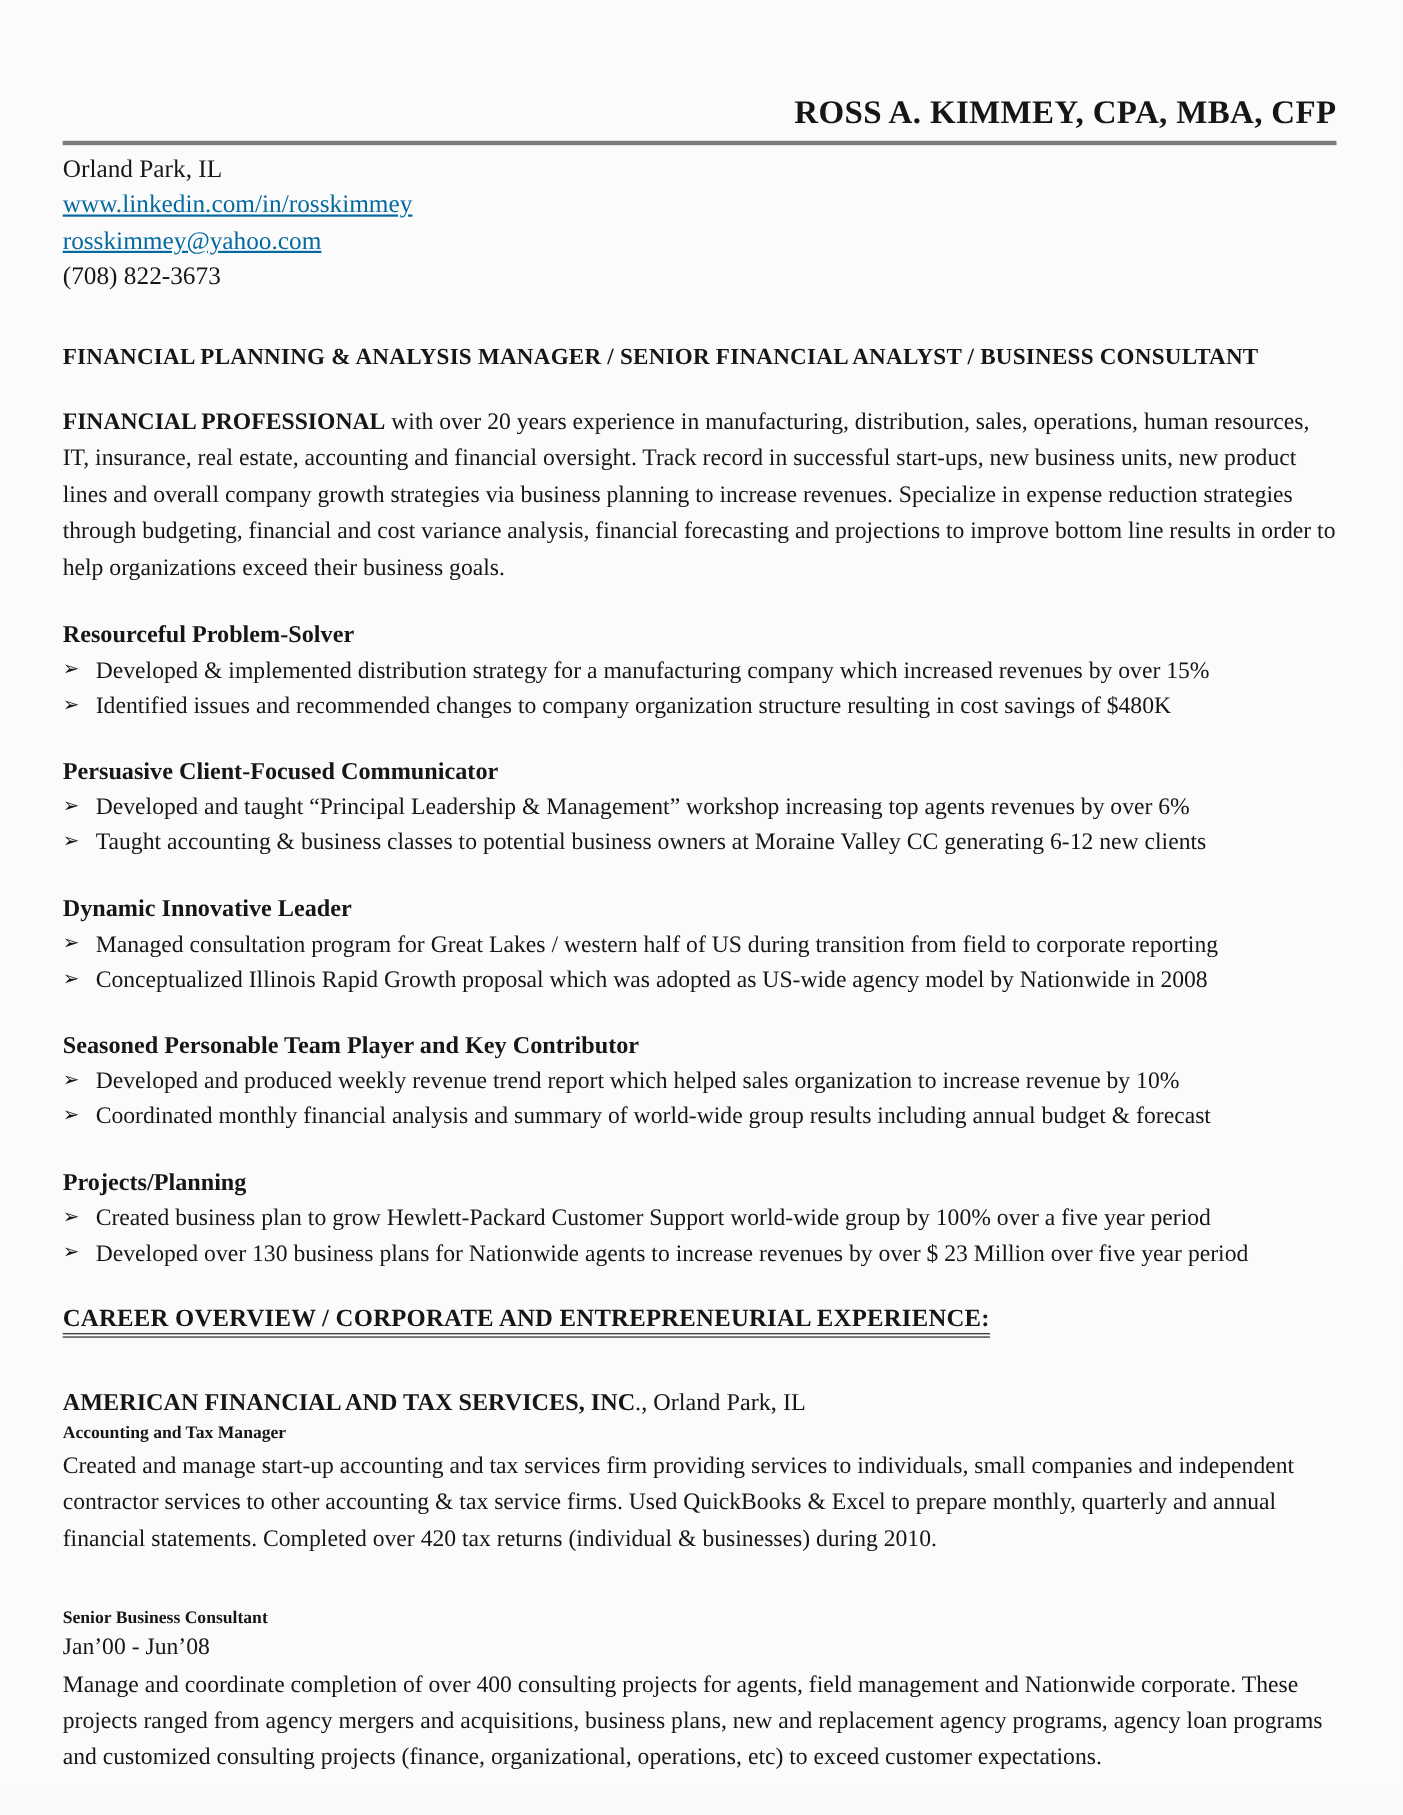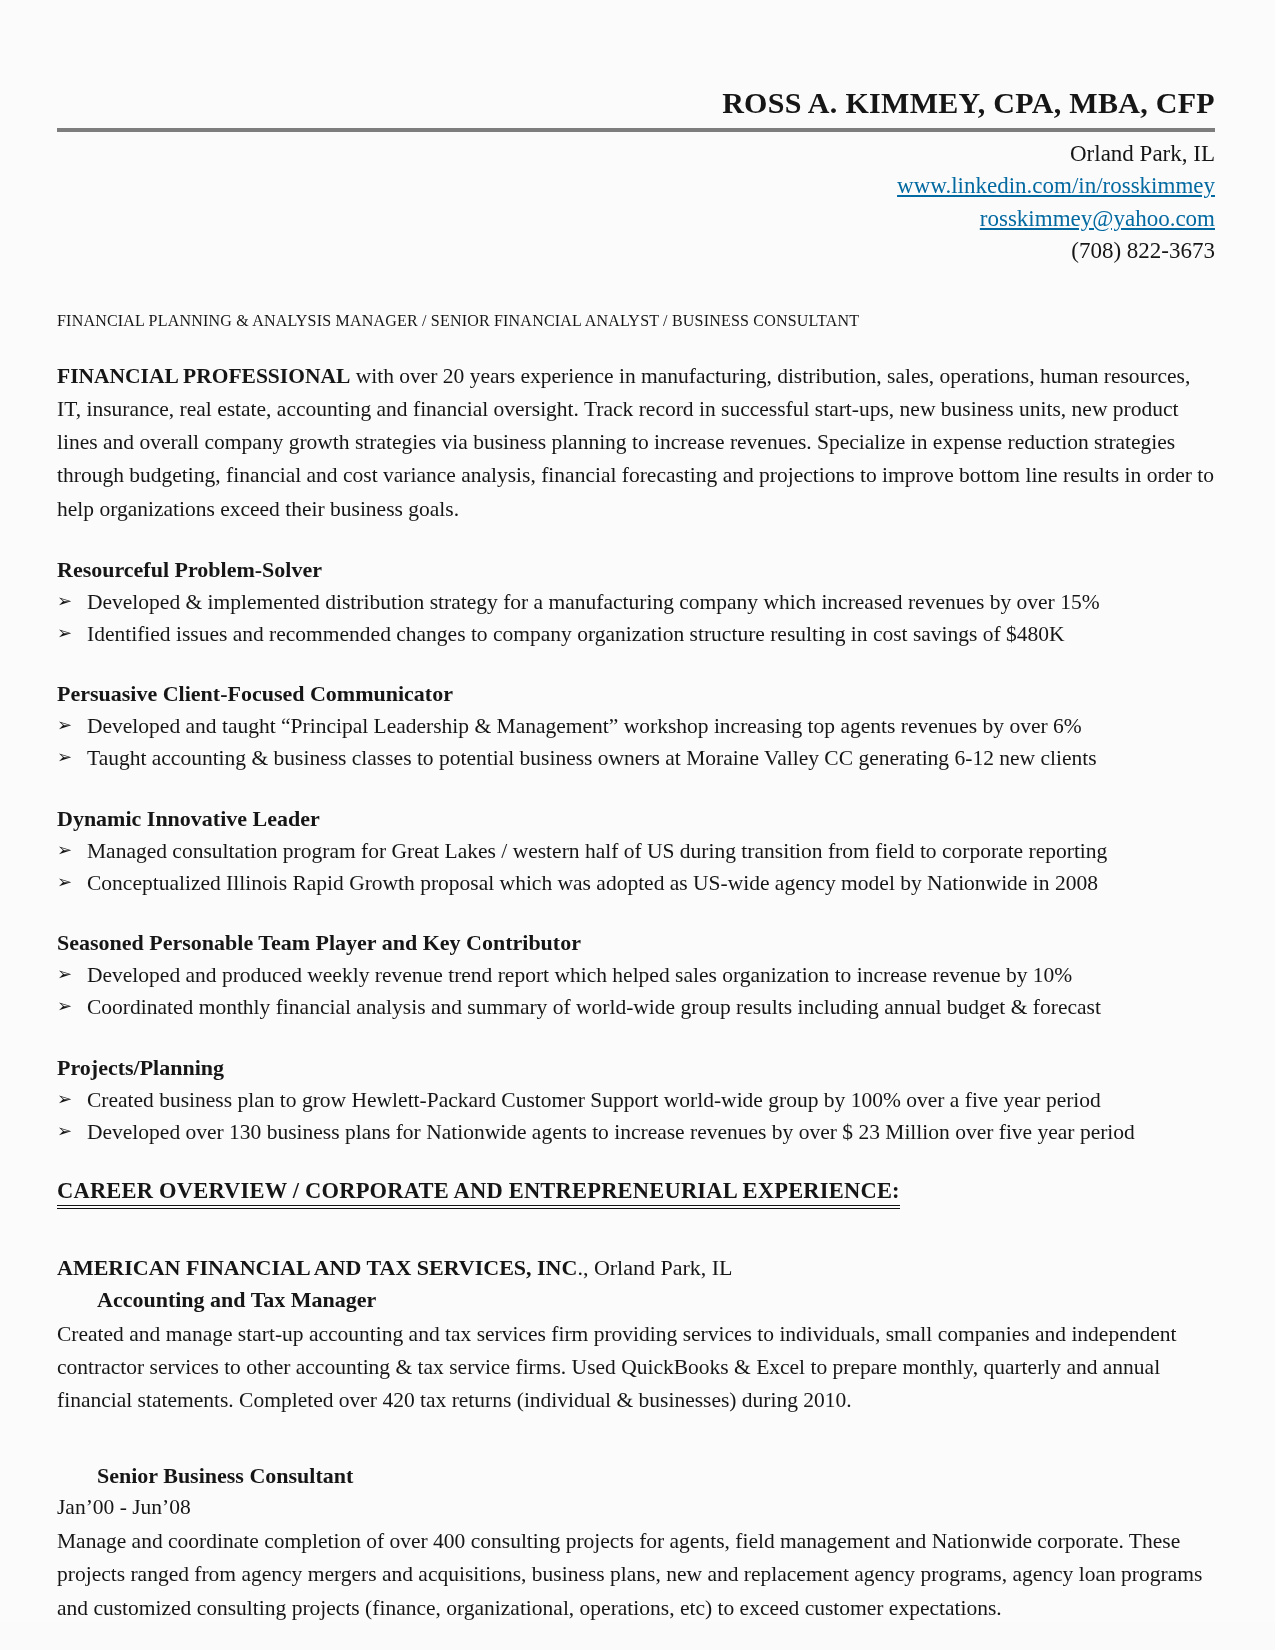--- a/index.html
+++ b/index.html
@@ -21,35 +21,35 @@
     font-size:30px;
     line-height:1.15;
     letter-spacing:.3px;
   }
   .rule{
     border:0;
     border-top:4px solid #7d7d7d;
     margin:7px 0 6px 0;
   }
   .contact{
-    text-align:right;
+    text-align:left;
     font-size:23px;
     line-height:1.42;
   }
   .contact .line{display:block;}
   .link{
     color:#0369a1;
     text-decoration:underline;
     cursor:pointer;
   }
   
   .title{
     margin-top:44px;
-    font-weight:normal;
-    font-size:16px;
+    font-weight:bold;
+    font-size:21px;
     letter-spacing:.2px;
   }
   .summary{
     margin-top:30px;
     font-size:21.5px;
     line-height:1.54;
   }
   .lead{font-weight:bold;}
   
   .skill-section{margin-top:31px;}
@@ -77,21 +77,21 @@
     margin-top:30px;
     font-weight:bold;
     font-size:22.5px;
     border-bottom:4px double #111;
     padding-bottom:1px;
     letter-spacing:.2px;
   }
   .job{margin-top:43px;}
   .job-line{font-size:22px;line-height:1.45;}
   .job-company-bold{font-weight:bold;}
-  .job-role{font-weight:bold;font-size:22px;line-height:1.45;margin-left:40px;}
+  .job-role{font-weight:bold;font-size:16px;line-height:1.45;}
   .job-dates{font-size:21.5px;line-height:1.45;}
   .job-desc{
     margin:2px 0 0 0;
     font-size:21.5px;
     line-height:1.54;
   }
 </style>
 </head>
 <body>
 

